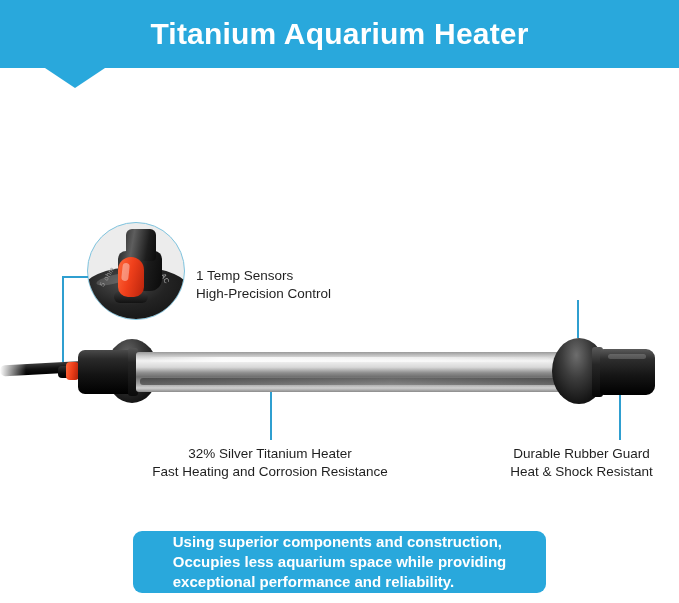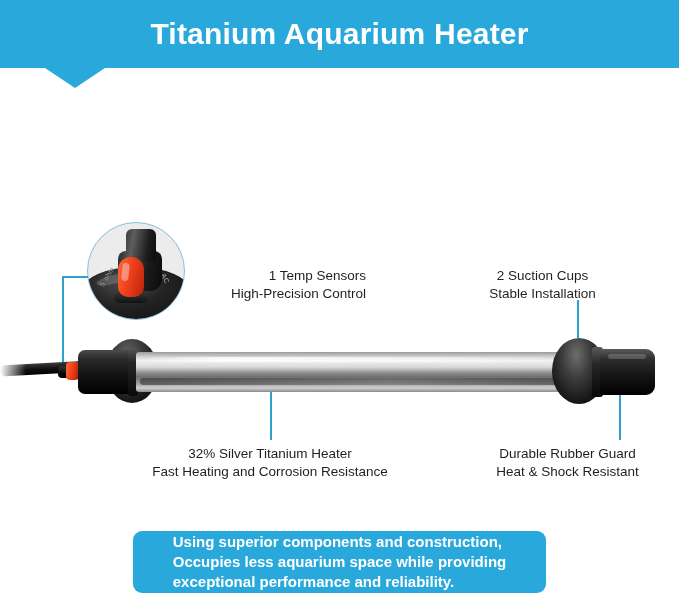--- a/index.html
+++ b/index.html
@@ -249,30 +249,28 @@
     <div class="cap-ring"></div>
     <div class="tube"></div>
     <div class="tube-shine"></div>
     <div class="tube-shade"></div>
     <div class="cup-right"></div>
     <div class="guard-ring"></div>
     <div class="guard"></div>
     <div class="guard-hl"></div>
   </div>
 
-  <div class="label label-left" style="left:196px;top:267px;width:170px;text-align:right;">1 Temp Sensors
+  <div class="label label-left" style="left:196px;top:267px;width:170px;">1 Temp Sensors
 High-Precision Control</div>
 
-  <div class="label label-center" style="left:455px;top:267px;width:175px;">2 Suction Cups
-Stable Installation</div>
 
   <div class="label label-center" style="left:105px;top:445px;width:330px;">32% Silver Titanium Heater
 Fast Heating and Corrosion Resistance</div>
 
-  <div class="label label-center" style="left:470px;top:445px;width:195px;">Durable Rubber Guard
+  <div class="label label-center" style="left:484px;top:445px;width:195px;">Durable Rubber Guard
 Heat &amp; Shock Resistant</div>
 
   <div class="bottom-box">
     <div class="bottom-text">Using superior components and construction,
 Occupies less aquarium space while providing
 exceptional performance and reliability.</div>
   </div>
 
 </div>
 

